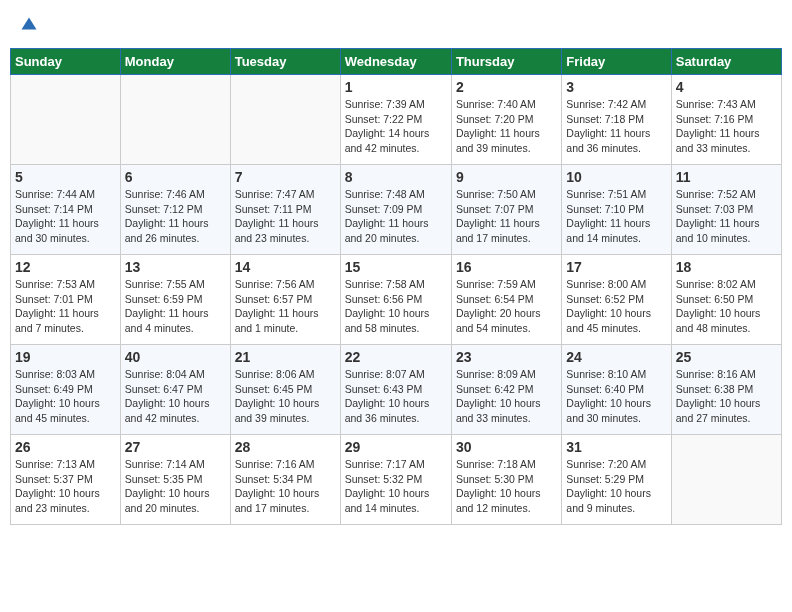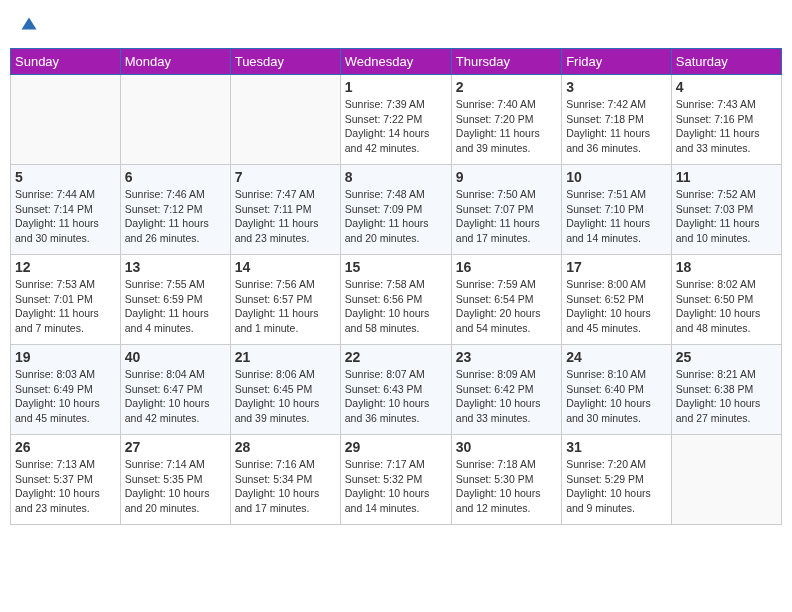--- a/index.html
+++ b/index.html
@@ -46,26 +46,26 @@
     .location {
       font-size: 16px;
       color: #555;
     }
     .calendar {
       width: 100%;
       border-collapse: collapse;
       font-size: 11px;
     }
     .calendar thead th {
-      background: #a21caf;
+      background: #15803d;
       color: #fff;
       padding: 5px 4px;
       text-align: left;
       font-size: 13px;
-      font-weight: normal;
+      font-weight: bold;
       border: 1px solid #2a6db5;
     }
     .calendar tbody td {
       vertical-align: top;
       border: 1px solid #ccc;
       padding: 4px 4px;
       width: 113px;
       height: 90px;
       background: #fff;
     }
@@ -269,21 +269,21 @@
           <div class="day-info">Daylight: 10 hours and 33 minutes.</div>
         </td>
         <td>
           <span class="day-number">24</span>
           <div class="day-info">Sunrise: 8:10 AM</div>
           <div class="day-info">Sunset: 6:40 PM</div>
           <div class="day-info">Daylight: 10 hours and 30 minutes.</div>
         </td>
         <td>
           <span class="day-number">25</span>
-          <div class="day-info">Sunrise: 8:21 AM</div>
+          <div class="day-info">Sunrise: 8:16 AM</div>
           <div class="day-info">Sunset: 6:38 PM</div>
           <div class="day-info">Daylight: 10 hours and 27 minutes.</div>
         </td>
       </tr>
       <tr>
         <td>
           <span class="day-number">26</span>
           <div class="day-info">Sunrise: 7:13 AM</div>
           <div class="day-info">Sunset: 5:37 PM</div>
           <div class="day-info">Daylight: 10 hours and 23 minutes.</div>

